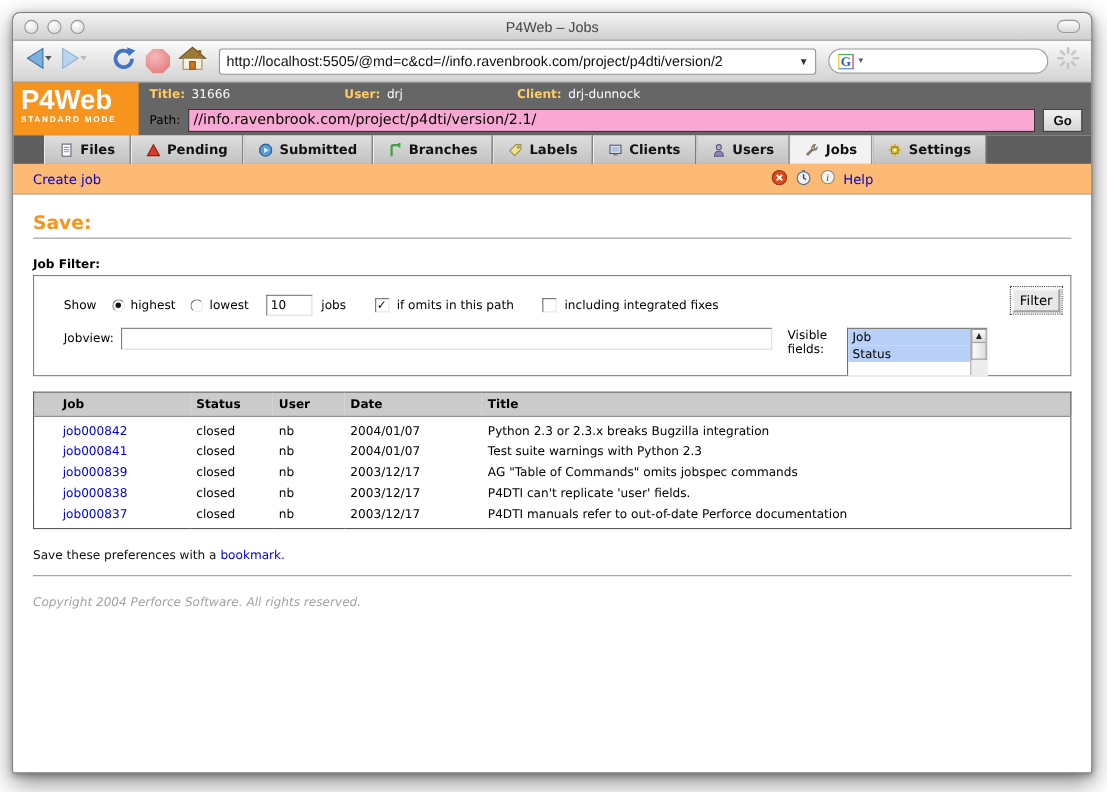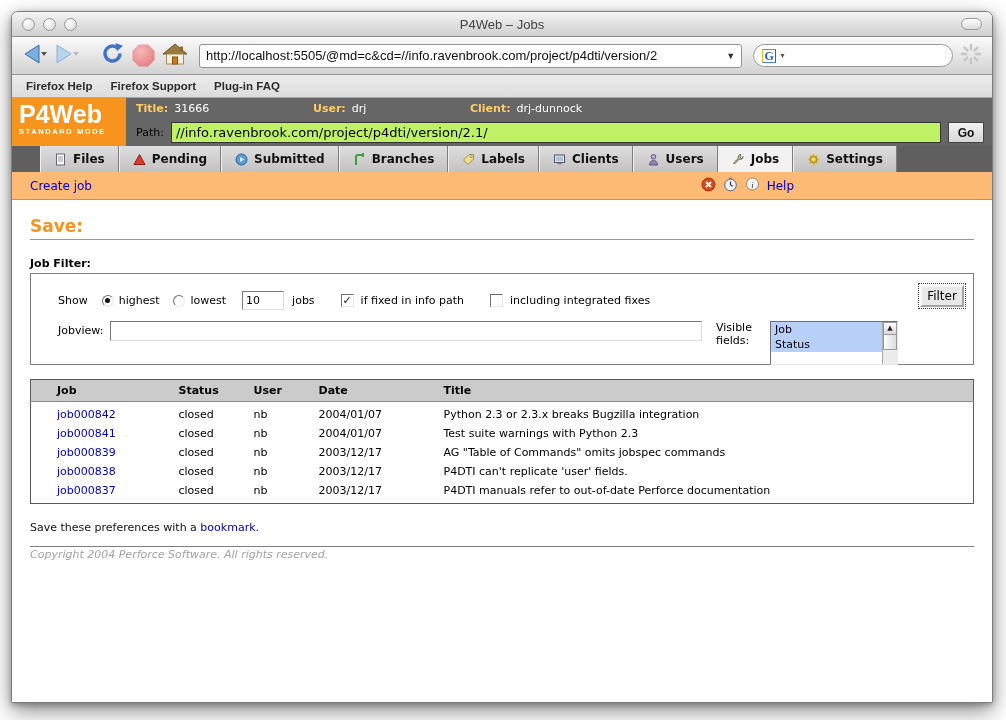--- a/index.html
+++ b/index.html
@@ -49,21 +49,21 @@
   .logo { width:114px; flex:0 0 114px; background:#f7941d; color:#fff; padding:3px 0 0 7px; }
   .logo .name { font-size:25px; font-weight:bold; letter-spacing:0; line-height:26px; }
   .logo .mode { font-size:7.5px; font-weight:bold; letter-spacing:1.6px; }
   .hmain { flex:1; display:flex; flex-direction:column; font-family:"DejaVu Sans",sans-serif; }
   .hrow1 { height:21px; display:flex; align-items:center; padding-left:10px; font-size:11px; }
   .hrow1 .kv { display:flex; gap:6px; }
   .kv .k { color:#ffcc66; font-weight:bold; }
   .kv .v { color:#fff; }
   .kv-port { width:177px; } .kv-user { width:157px; }
   .hrow2 { height:27px; display:flex; align-items:center; padding-left:10px; gap:7px; font-size:11px; }
-  .path-input { flex:1; height:21px; border:1px solid #333; background:#bef264; font-size:13px;
+  .path-input { flex:1; height:21px; border:1px solid #333; background:#f9a8d4; font-size:13px;
                 font-family:"DejaVu Sans",sans-serif; padding:0 4px; outline:0; }
   .gobtn { width:36px; height:21px; margin-right:8px; background:linear-gradient(#f2f2f2,#d6d6d6);
            border:1px solid #444; font-size:12px; font-weight:bold; color:#111; }
 
   
   .tabbar { height:26px; flex:0 0 26px; background:#5f5f5f; display:flex; padding-left:28px;
             font-family:"DejaVu Sans",sans-serif; }
   .tab { display:flex; align-items:center; gap:6px; padding:0 13px; background:linear-gradient(#dedede,#c2c2c2);
          border-right:1px solid #7d7d7d; border-left:1px solid #efefef; font-size:12px; font-weight:bold;
          color:#111; cursor:default; }
@@ -119,21 +119,21 @@
   table.jobs th { background:#cbcbcb; text-align:left; font-weight:bold; padding:4px 6px; }
   table.jobs td { padding:3px 6px; }
   table.jobs th:first-child, table.jobs td:first-child { padding-left:26px; }
   .col-job{width:142px;} .col-status{width:75px;} .col-user{width:65px;} .col-date{width:125px;}
   table.jobs thead tr { border-bottom:1px solid #8a8a8a; }
   table.jobs tbody tr:first-child td { padding-top:6px; }
   table.jobs tbody tr:last-child td { padding-bottom:6px; }
 
   .saveline { margin-top:17px; font-size:11px; color:#111; }
   .rule2 { border:0; border-top:1px solid #808080; border-bottom:1px solid #fff; margin-top:12px; }
-  .copyright { margin-top:0; font-size:11px; font-style:italic; color:#a3a3a3; }
+  .copyright { margin-top:16px; font-size:11px; font-style:italic; color:#a3a3a3; }
 
   
   .statusbar { height:20px; flex:0 0 20px; background:linear-gradient(#f7f7f7,#d3d3d3);
                border-top:1px solid #949494; display:flex; align-items:center; padding-left:18px;
                font-size:12px; color:#222; position:relative; }
   .grip { position:absolute; right:1px; bottom:1px; width:14px; height:14px;
           background:repeating-linear-gradient(135deg, transparent 0 3px, #aaa 3px 4px); }
 </style>
 </head>
 <body>
@@ -191,25 +191,20 @@
     </span>
     <span class="navbtn">
         <span><svg width="22" height="22" viewBox="0 0 22 22">
             <g stroke="#c6c6c6" stroke-width="2.4" stroke-linecap="round">
               <path d="M11 2v4M11 16v4M2 11h4M16 11h4M4.6 4.6l2.8 2.8M14.6 14.6l2.8 2.8M17.4 4.6l-2.8 2.8M7.4 14.6l-2.8 2.8"></path>
             </g>
           </svg></span>
       </span>
   </div>
 
-  <div class="bookmarksbar">
-    <span>Firefox Help</span>
-    <span>Firefox Support</span>
-    <span>Plug-in FAQ</span>
-  </div>
 
   <div class="p4header">
     <div class="logo">
       <div class="name">P4Web</div>
       <div class="mode">STANDARD MODE</div>
     </div>
     <div class="hmain">
       <div class="hrow1">
         <span class="kv kv-port">
             <span class="k">Title:</span>
@@ -349,21 +344,21 @@
             <span class="dot"></span>
           </span>
         <span>highest</span>
         <span class="radio" id="radio-lowest">
             <span class="dot"></span>
           </span>
         <span>lowest</span>
         <input class="count-input" value="10" style="">
         <span>jobs</span>
         <span class="cbox gap26" id="cb-fixed">✓</span>
-        <span>if fixed in info path</span>
+        <span>if omits in this path</span>
         <span class="cbox gap26" id="cb-integrated"></span>
         <span>including integrated fixes</span>
         <button class="filterbtn">Filter</button>
       </div>
       <div class="frow2">
         <span class="jobview-label">Jobview:</span>
         <input class="jobview-input" value="" style="">
         <span class="vf-label">Visible fields:</span>
         <span class="listbox">
           <span class="lb-options" id="lb-options">

